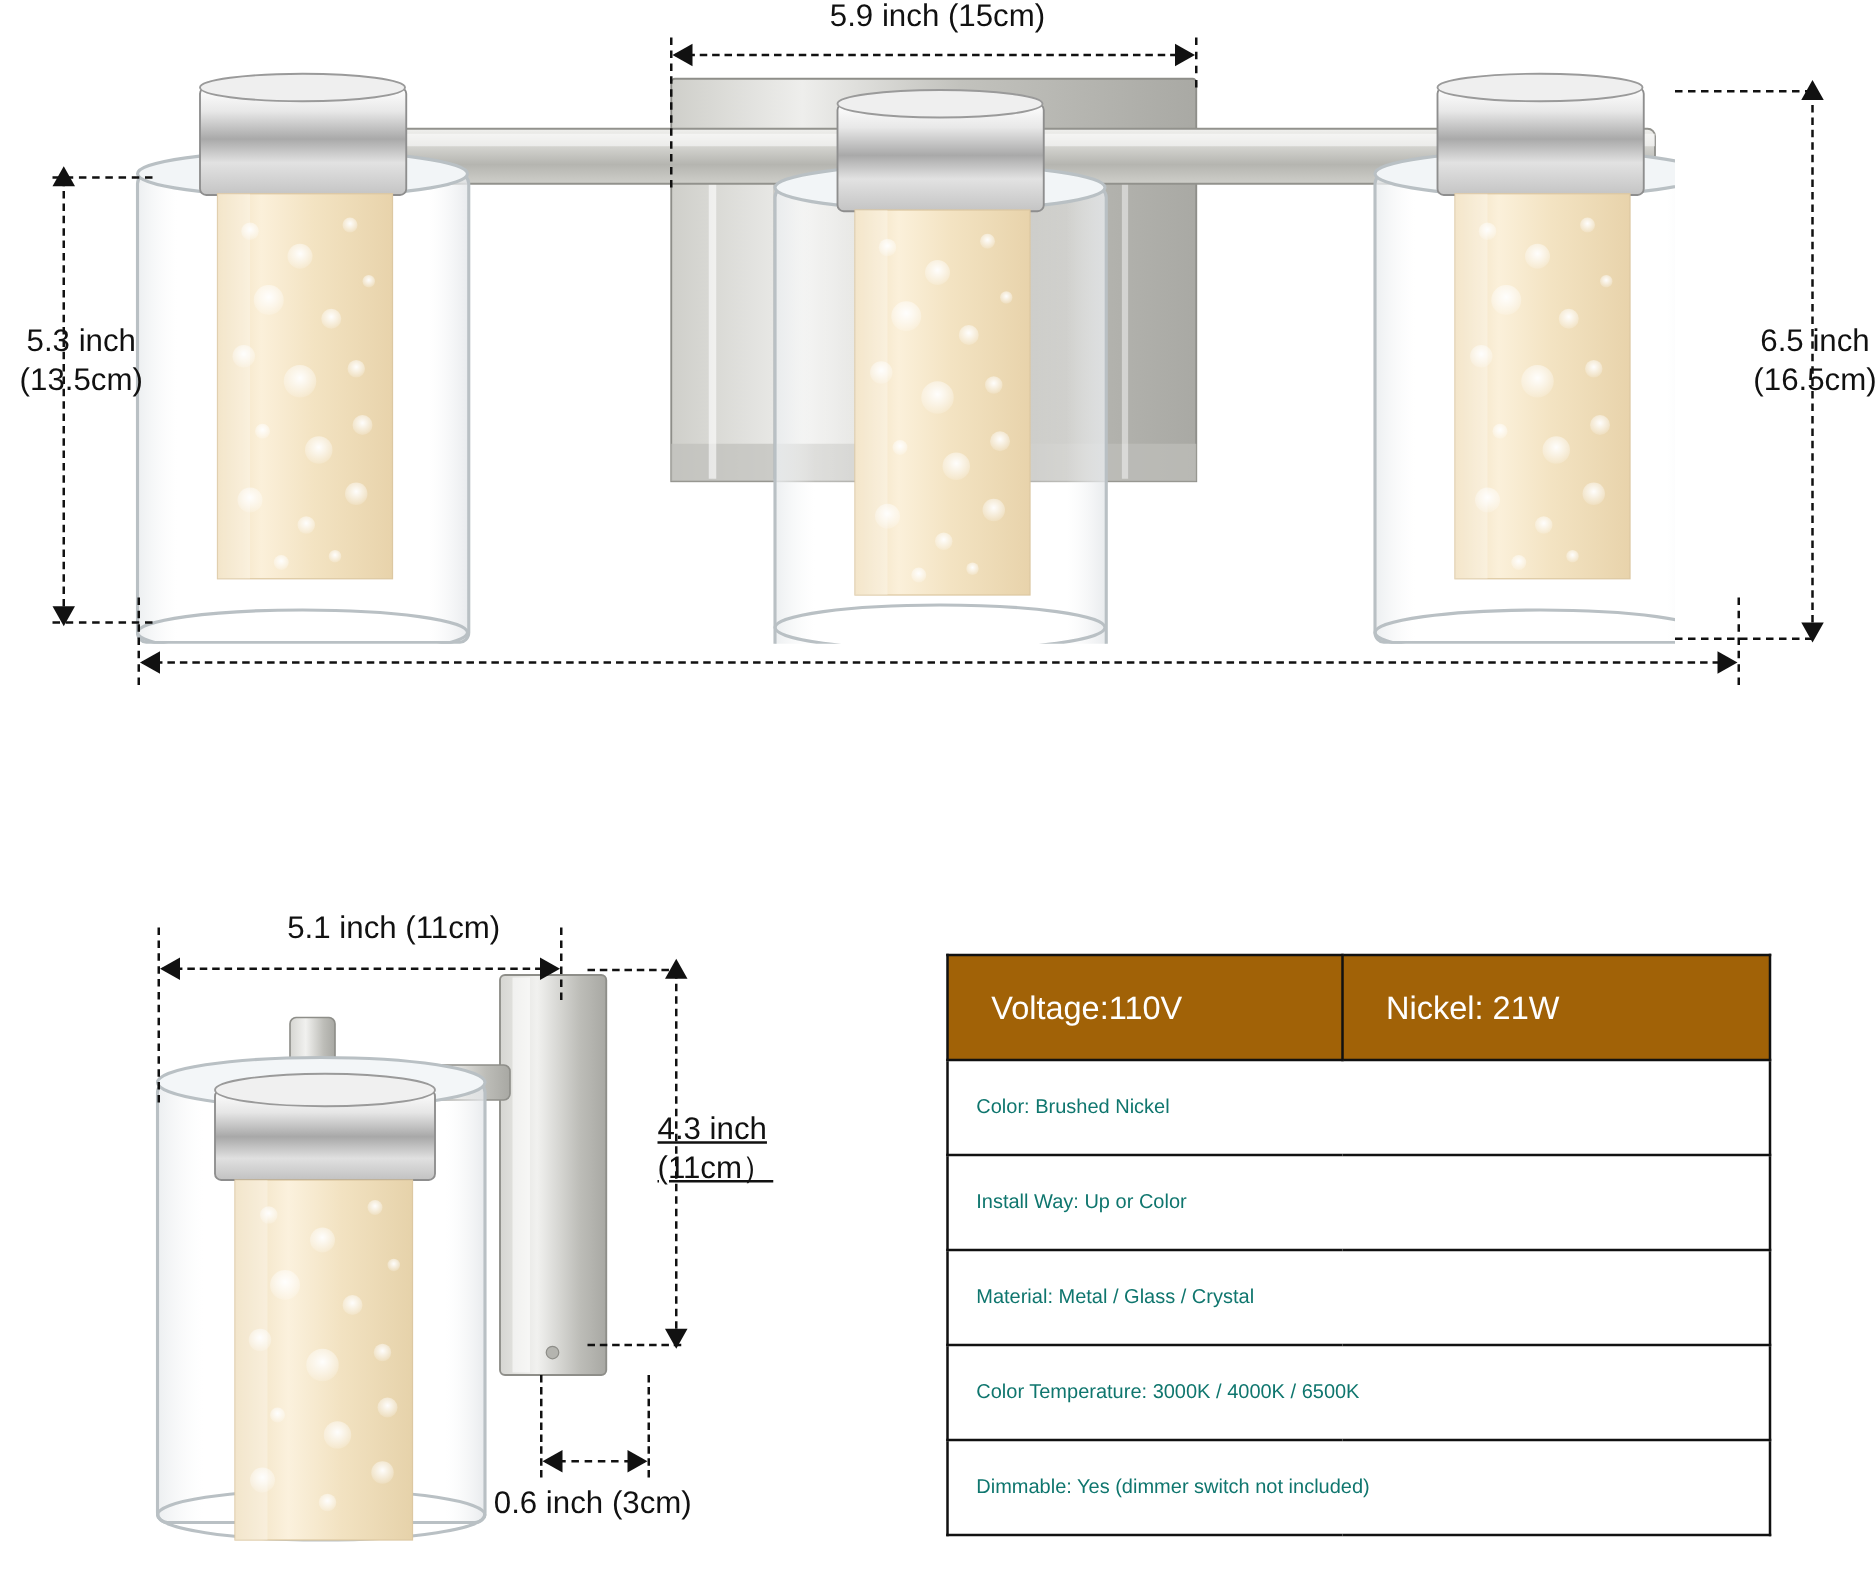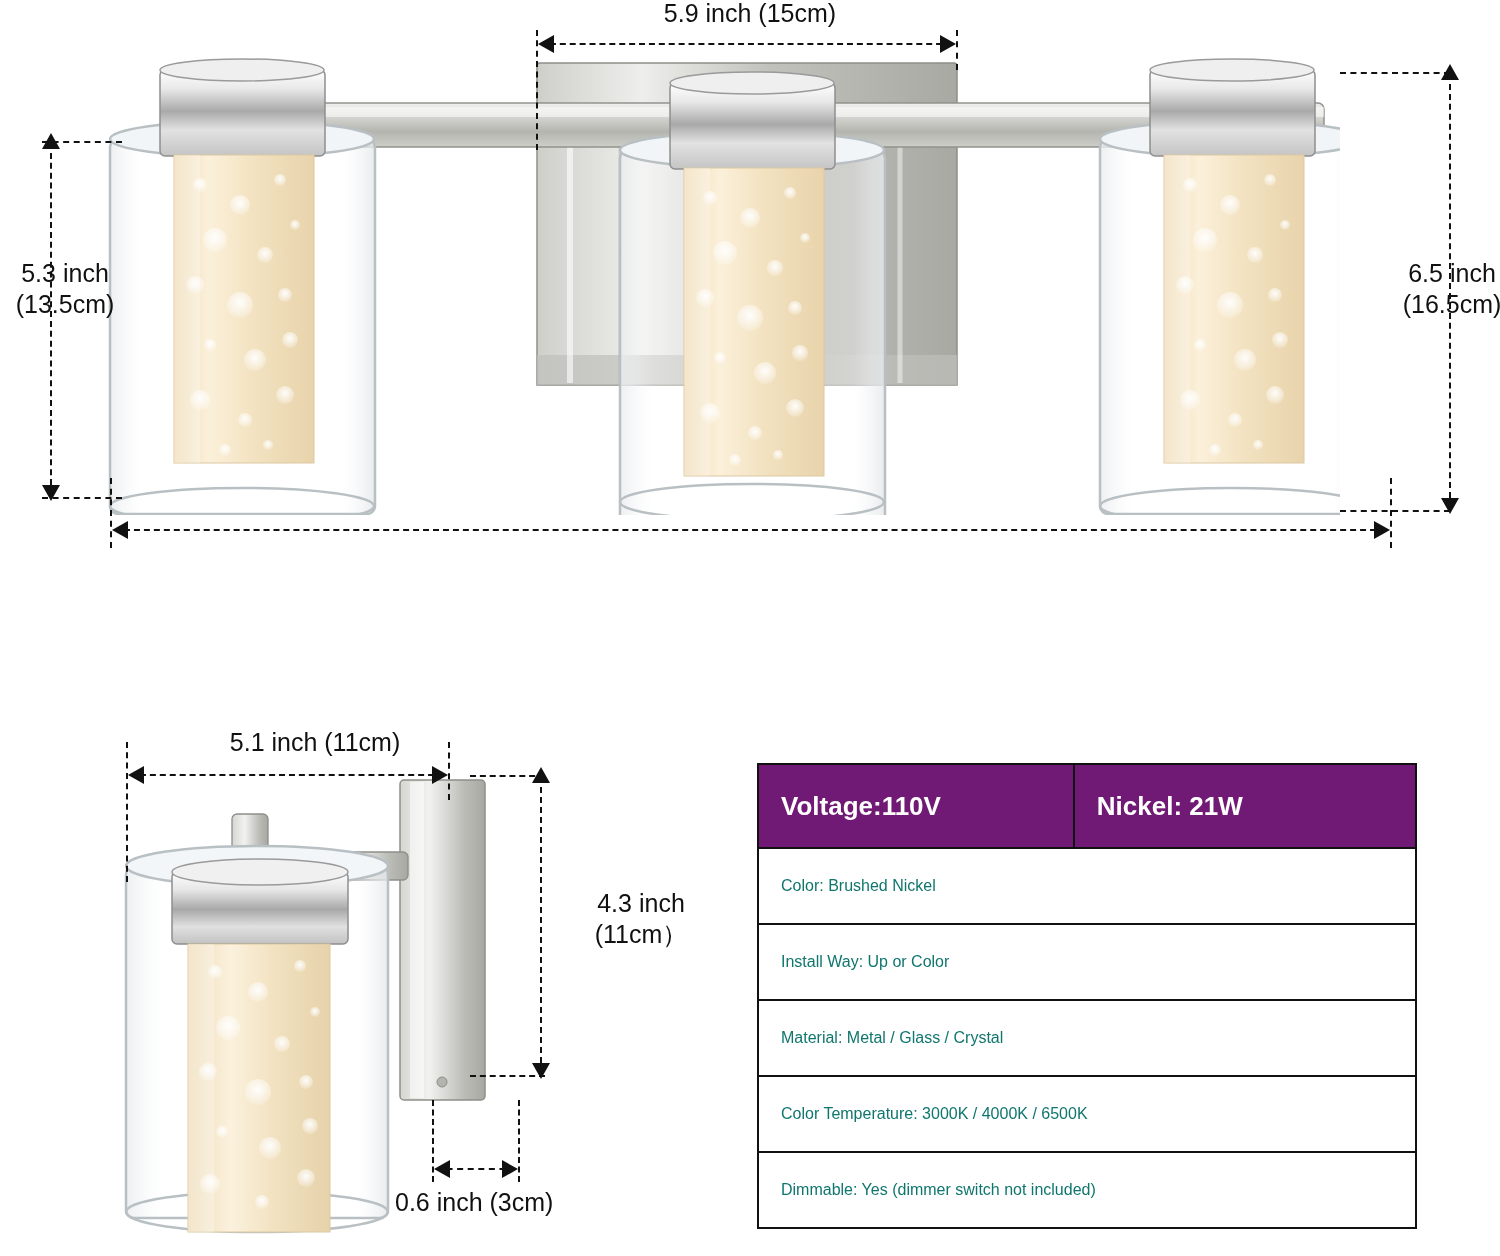--- a/index.html
+++ b/index.html
@@ -104,25 +104,25 @@
   }
   .spec-table td {
     border: 2px solid #111;
     padding: 16px 22px;
     font-size: 16px;
     color: #0f766e;
     height: 42px;
     vertical-align: middle;
   }
   .spec-head td {
-    background: #701a75;
+    background: #a16207;
     color: #fff;
-    font-weight: bold;
+    font-weight: normal;
     font-size: 26px;
-    padding: 20px 22px;
+    padding: 20px 34px;
   }
   .spec-head td.left { width: 48%; }
 </style>
 </head>
 <body>
 
 <div class="stage">
 
   <svg class="fixture-main" viewBox="0 0 1240 460">
     <defs>
@@ -362,21 +362,21 @@
     <rect x="78" y="184" width="26" height="288" fill="#ffffff" opacity="0.28"></rect>
   </svg>
 
   <div class="dim-label" style="left:175px; top:727px; width:280px;">5.1 inch (11cm)</div>
   <div class="tick-v" style="left:126px; top:742px; height:140px;"></div>
   <div class="tick-v" style="left:448px; top:742px; height:58px;"></div>
   <div class="dim-line-h" style="left:130px; top:774px; width:314px;"></div>
   <div class="arrow arrow-left" style="left:128px; top:766px;"></div>
   <div class="arrow arrow-right" style="left:432px; top:766px;"></div>
 
-  <div class="dim-label" style="left:581px; top:888px; width:120px; text-align:center;">4.3 inch
+  <div class="dim-label" style="left:526px; top:888px; width:120px; text-align:left;text-decoration:underline;">4.3 inch
 (11cm）</div>
   <div class="tick-h" style="left:470px; top:775px; width:75px;"></div>
   <div class="tick-h" style="left:470px; top:1075px; width:75px;"></div>
   <div class="dim-line-v" style="left:540px; top:777px; height:296px;"></div>
   <div class="arrow arrow-up" style="left:532px; top:767px;"></div>
   <div class="arrow arrow-down" style="left:532px; top:1063px;"></div>
 
   <div class="dim-label" style="left:395px; top:1187px; width:290px; text-align:left;">0.6 inch (3cm)</div>
   <div class="tick-v" style="left:432px; top:1100px; height:82px;"></div>
   <div class="tick-v" style="left:518px; top:1100px; height:82px;"></div>

